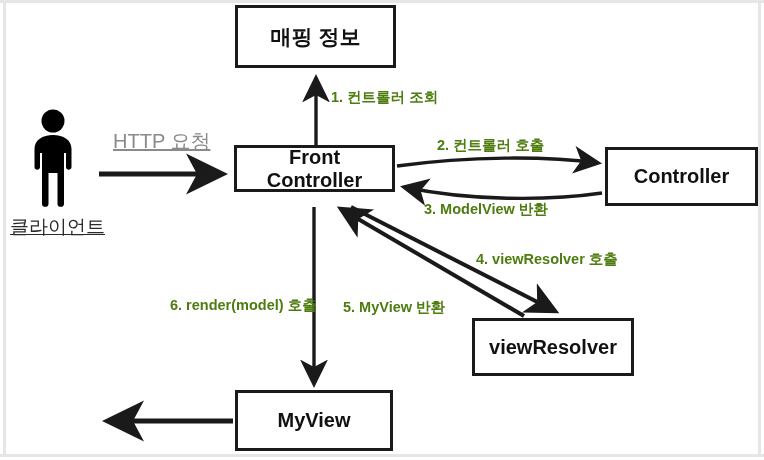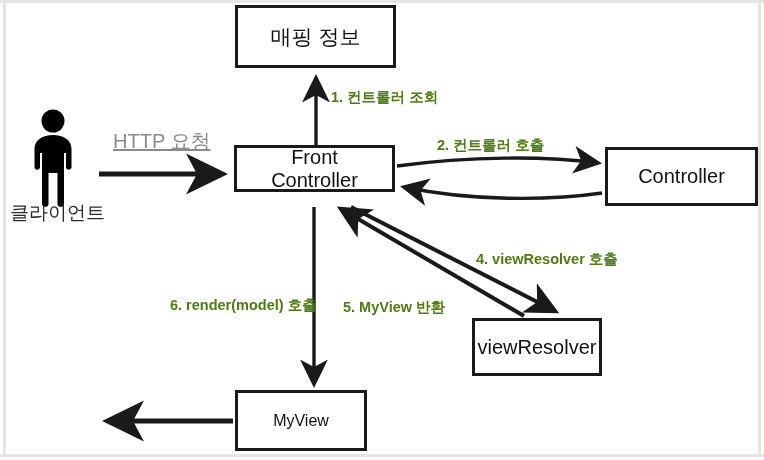--- a/index.html
+++ b/index.html
@@ -29,30 +29,30 @@
     position: absolute;
     box-sizing: border-box;
     border: 3px solid #1a1a1a;
     background: #ffffff;
     display: flex;
     align-items: center;
     justify-content: center;
     text-align: center;
     color: #111111;
     line-height: 1.12;
-    font-weight: 400;
+    font-weight: 700;
     z-index: 5;
   }
   .node-label { white-space: pre-line; }
 
   .n-mapping      { left: 235px; top: 5px;   width: 161px; height: 63px;  font-size: 21px; }
   .n-front        { left: 234px; top: 145px; width: 161px; height: 47px;  font-size: 20px; }
   .n-controller   { left: 605px; top: 147px; width: 153px; height: 59px;  font-size: 20px; }
-  .n-viewresolver { left: 472px; top: 318px; width: 130px; height: 58px;  font-size: 20px; }
-  .n-myview       { left: 235px; top: 390px; width: 132px; height: 61px;  font-size: 16px; }
+  .n-viewresolver { left: 472px; top: 318px; width: 162px; height: 58px;  font-size: 20px; }
+  .n-myview       { left: 235px; top: 390px; width: 158px; height: 61px;  font-size: 20px; }
 
   
   .edge-label {
     position: absolute;
     color: #4d7c0f;
     font-weight: 700;
     font-size: 14.5px;
     white-space: nowrap;
     z-index: 6;
   }
@@ -75,21 +75,21 @@
 
   .lbl-1 { left: 331px; top: 88px; }
   .lbl-2 { left: 437px; top: 136px; text-align: center; }
   .lbl-3 { left: 424px; top: 200px; }
   .lbl-4 { left: 476px; top: 250px; text-align: right; }
   .lbl-5 { left: 343px; top: 298px; }
   .lbl-6 { left: 143px; top: 296px; margin-left: 27px; }
 
   .lbl-http-req { left: 113px; top: 128px; text-decoration: underline; }
   .lbl-http-res { left: 111px; top: 375px; }
-  .lbl-client   { left: 10px;  top: 200px; }
+  .lbl-client   { left: 10px;  top: 214px; text-decoration: underline; }
 
   svg.wires {
     position: absolute;
     left: 0; top: 0;
     width: 764px; height: 460px;
     z-index: 2;
     pointer-events: none;
   }
   svg.person {
     position: absolute;
@@ -159,19 +159,20 @@
   <div class="node n-viewresolver">
     <span class="node-label">viewResolver</span>
   </div>
 
   <div class="node n-myview">
     <span class="node-label">MyView</span>
   </div>
 
   <div class="edge-label lbl-1">1. 컨트롤러 조회</div>
   <div class="edge-label lbl-2">2. 컨트롤러 호출</div>
+  <div class="edge-label lbl-3">3. ModelView 반환</div>
   <div class="edge-label lbl-4">4. viewResolver 호출</div>
   <div class="edge-label lbl-5">5. MyView 반환</div>
   <div class="edge-label lbl-6">6. render(model) 호출</div>
 
   <div class="plain-label lbl-http-req">HTTP 요청</div>
 
 </div>
 
 </body></html>

